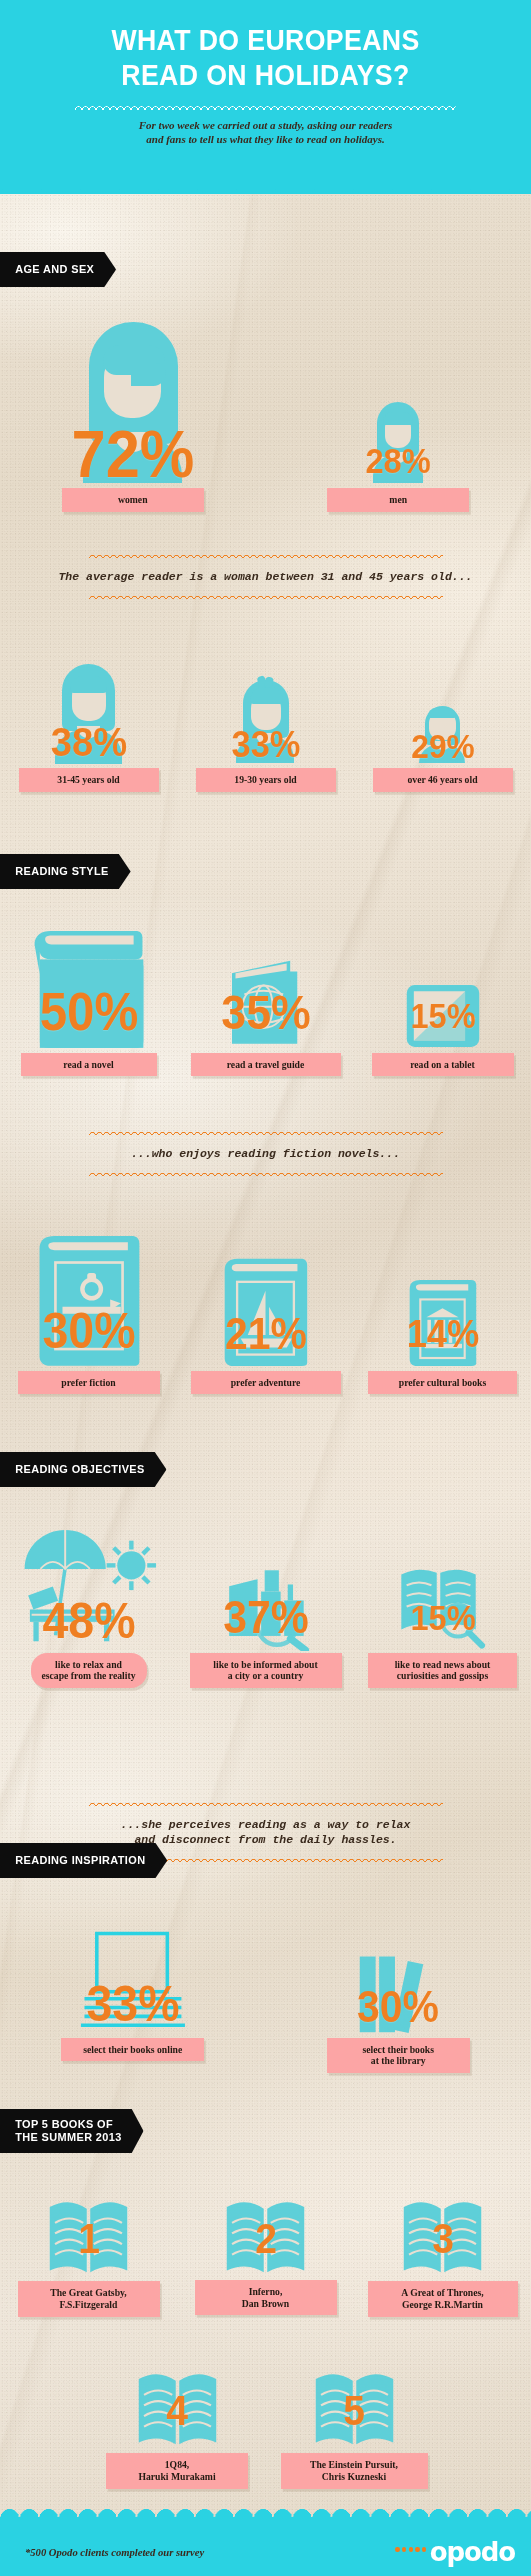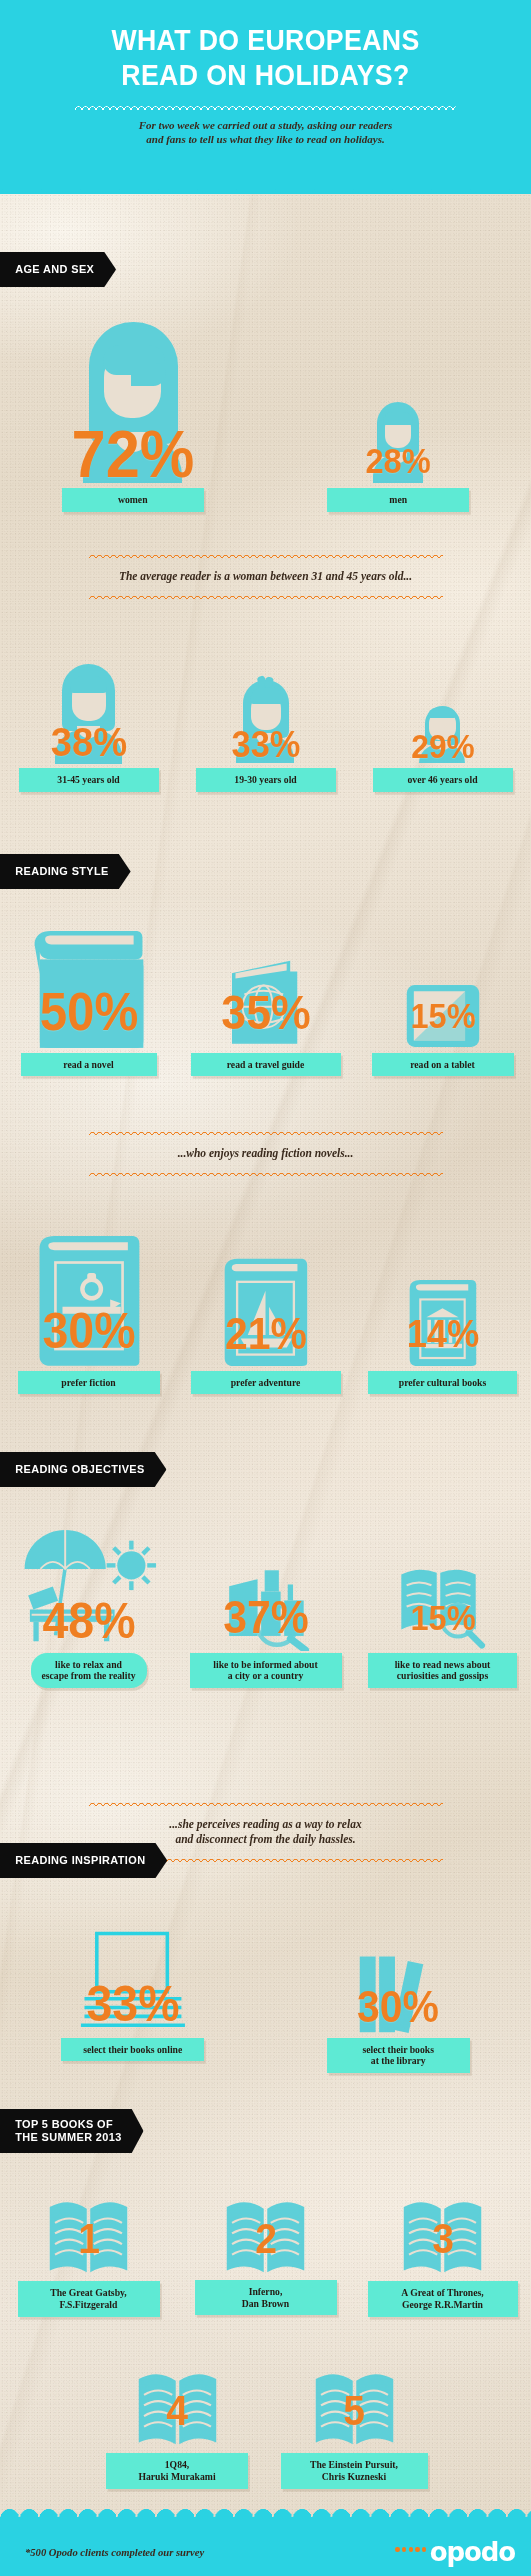--- a/index.html
+++ b/index.html
@@ -105,34 +105,34 @@
   .row { position:absolute; width:531px; display:flex; }
   .stat { position:relative; display:flex; flex-direction:column; align-items:center; }
   .icon-wrap { position:relative; display:flex; align-items:flex-end; justify-content:center; }
   .pct {
     position:absolute; left:50%; transform:translateX(-50%) scaleX(.93);
     color:#ef7f22; font-family:"Liberation Sans Narrow","Liberation Sans",sans-serif;
     font-weight:bold; line-height:1; white-space:nowrap; z-index:3;
     text-shadow:0 0.9px 0 rgba(255,255,255,.14);
   }
   .label {
-    background:#5eead4; color:#241a12; text-align:center;
+    background:#fca5a5; color:#241a12; text-align:center;
     font-family:"Liberation Serif",serif; font-weight:bold; font-size:9.7px; line-height:11.5px;
     padding:6.2px 8.9px; box-shadow:1.8px 2.7px 0 rgba(150,128,102,.22);
   }
 
   
   .note { position:absolute; left:0; width:531px; text-align:center; }
   .wavy {
     width:354px; height:6.2px; margin:0 auto;
     background-image:radial-gradient(circle at 3.5px 6.2px, transparent 2.3px, #f0801f 2.4px, #f0801f 3.2px, transparent 3.3px);
     background-size:7px 6.2px; background-repeat:repeat-x;
   }
   .note-text {
-    color:#3a2a1d; font-family:Liberation Serif, serif; font-style:italic; font-weight:bold;
+    color:#3a2a1d; font-family:Liberation Mono, monospace; font-style:italic; font-weight:bold;
     font-size:11.5px; line-height:15px; padding:10.6px 0 9.7px;
   }
 
   .cyan { fill:#5ecfd8; }
 </style>
 </head>
 <body>
 
 <div class="page">
   <div class="sandwave"></div>

